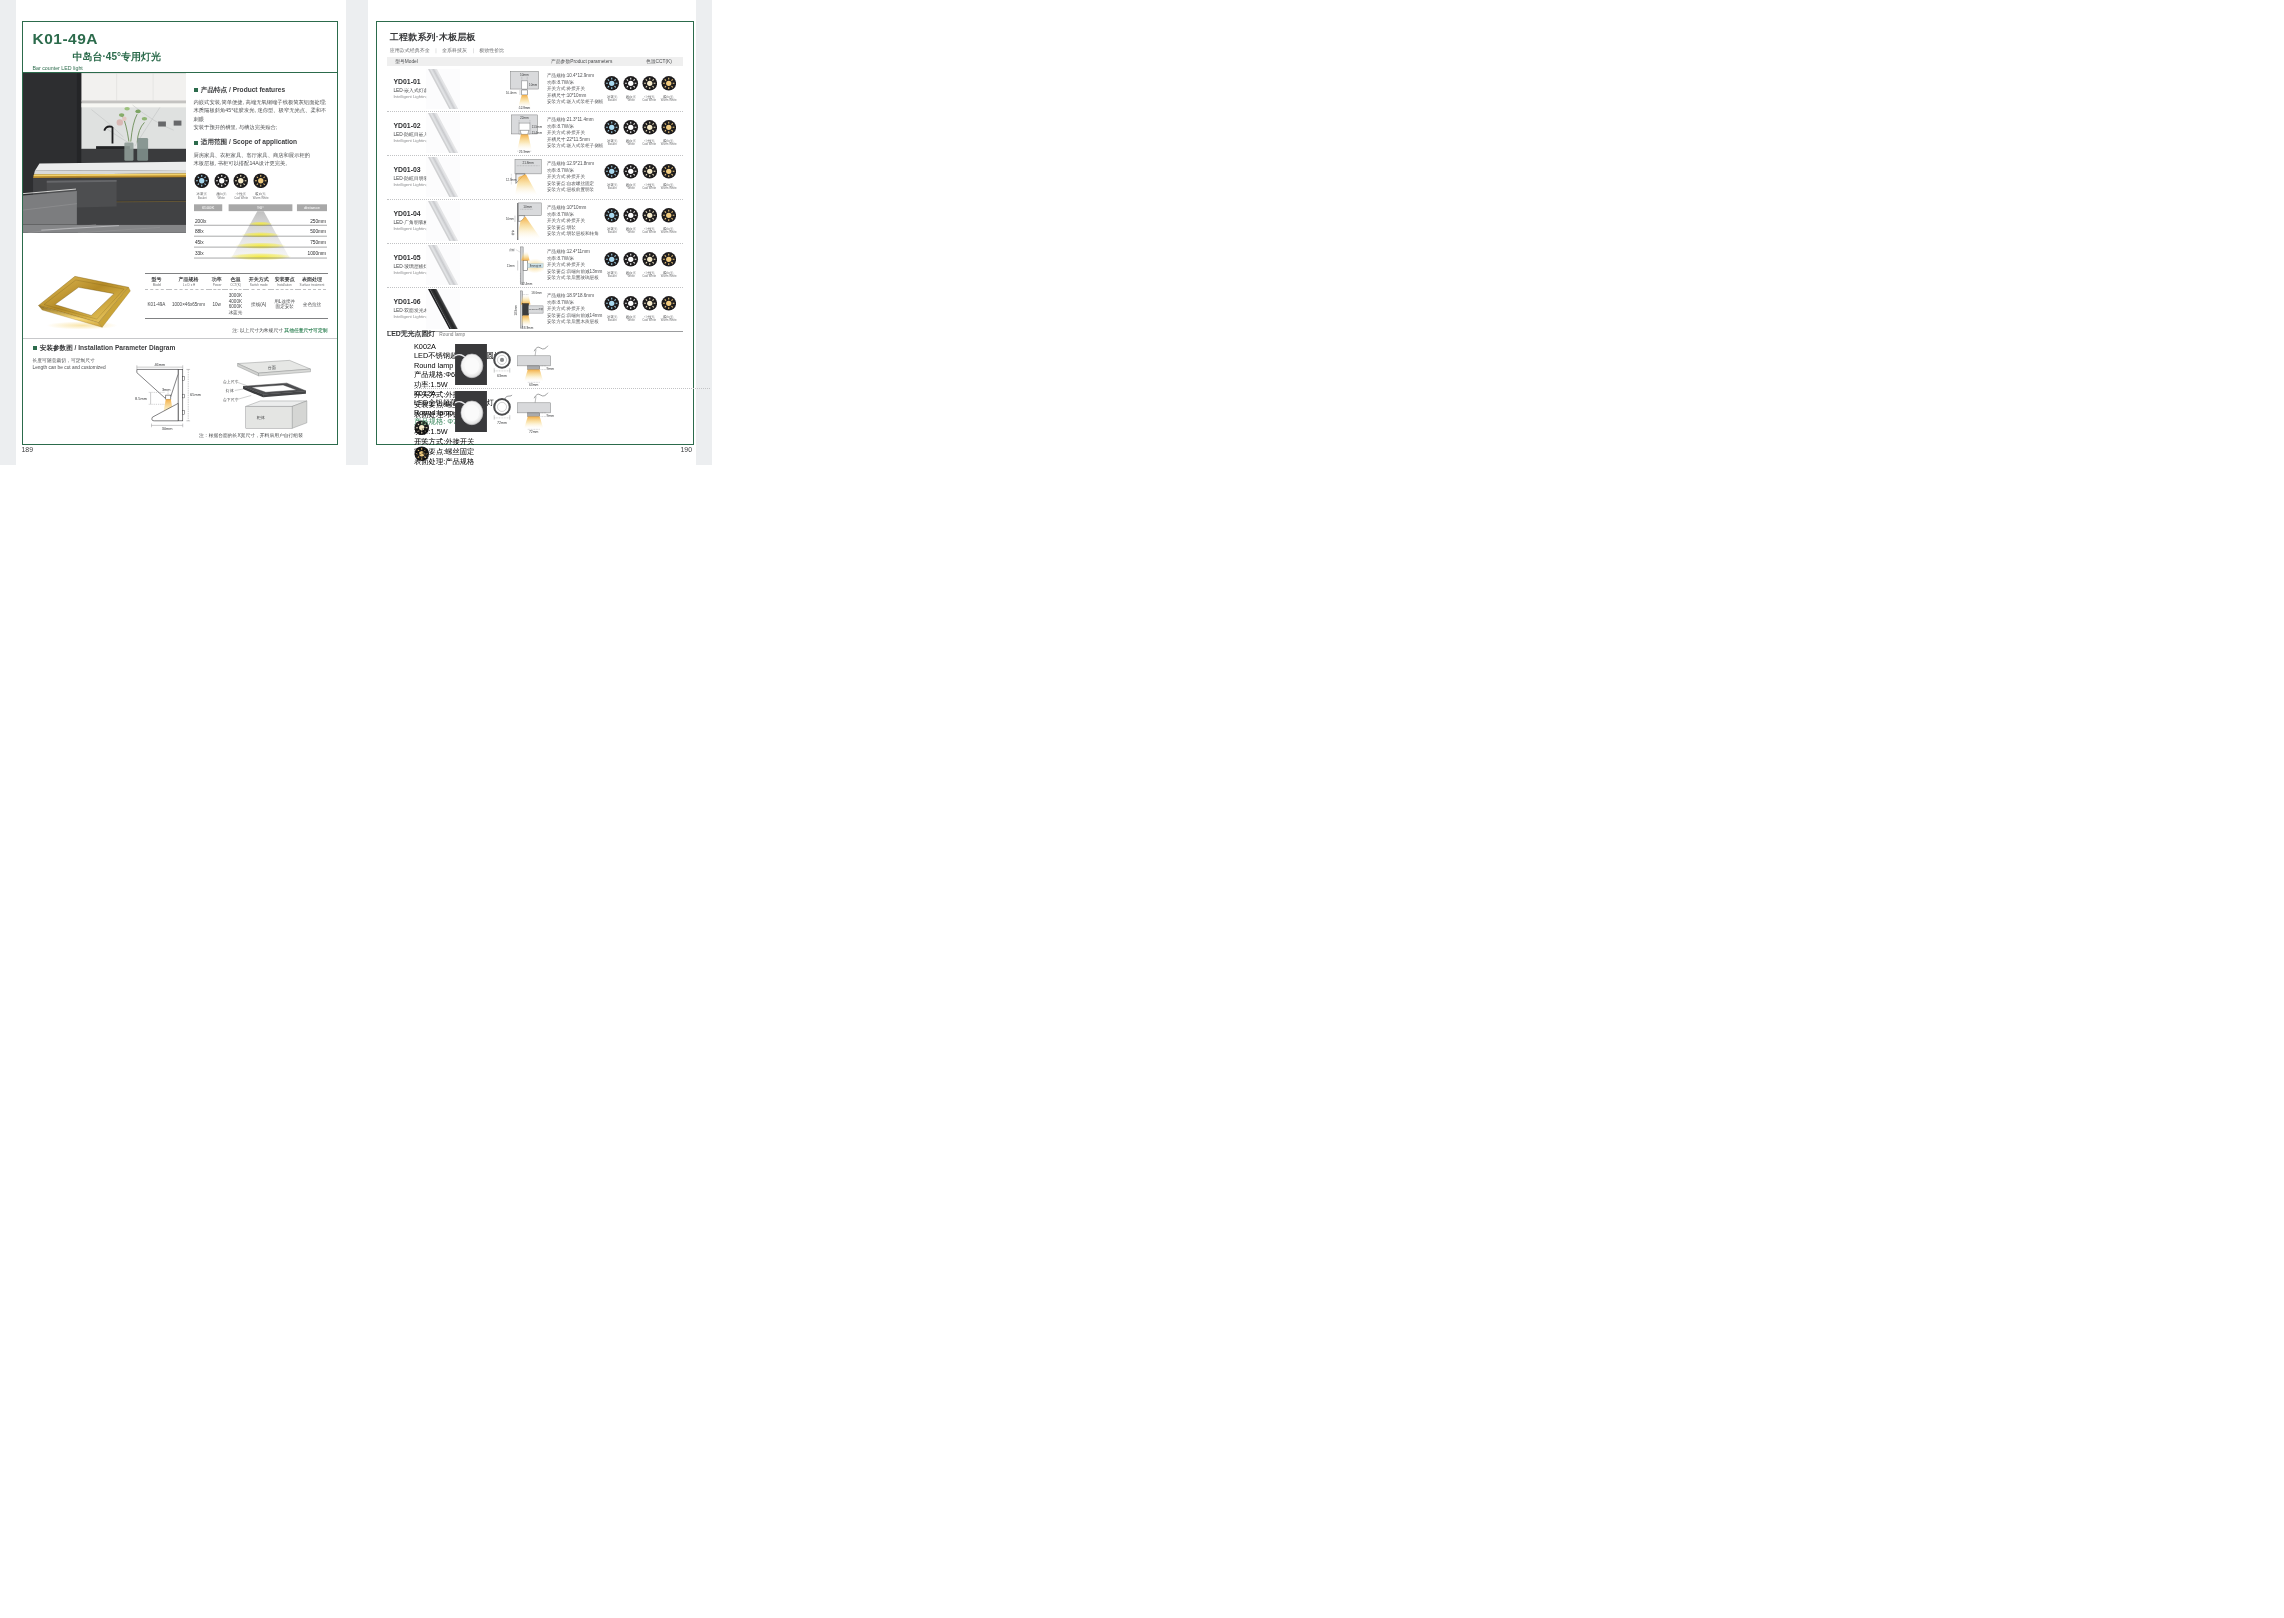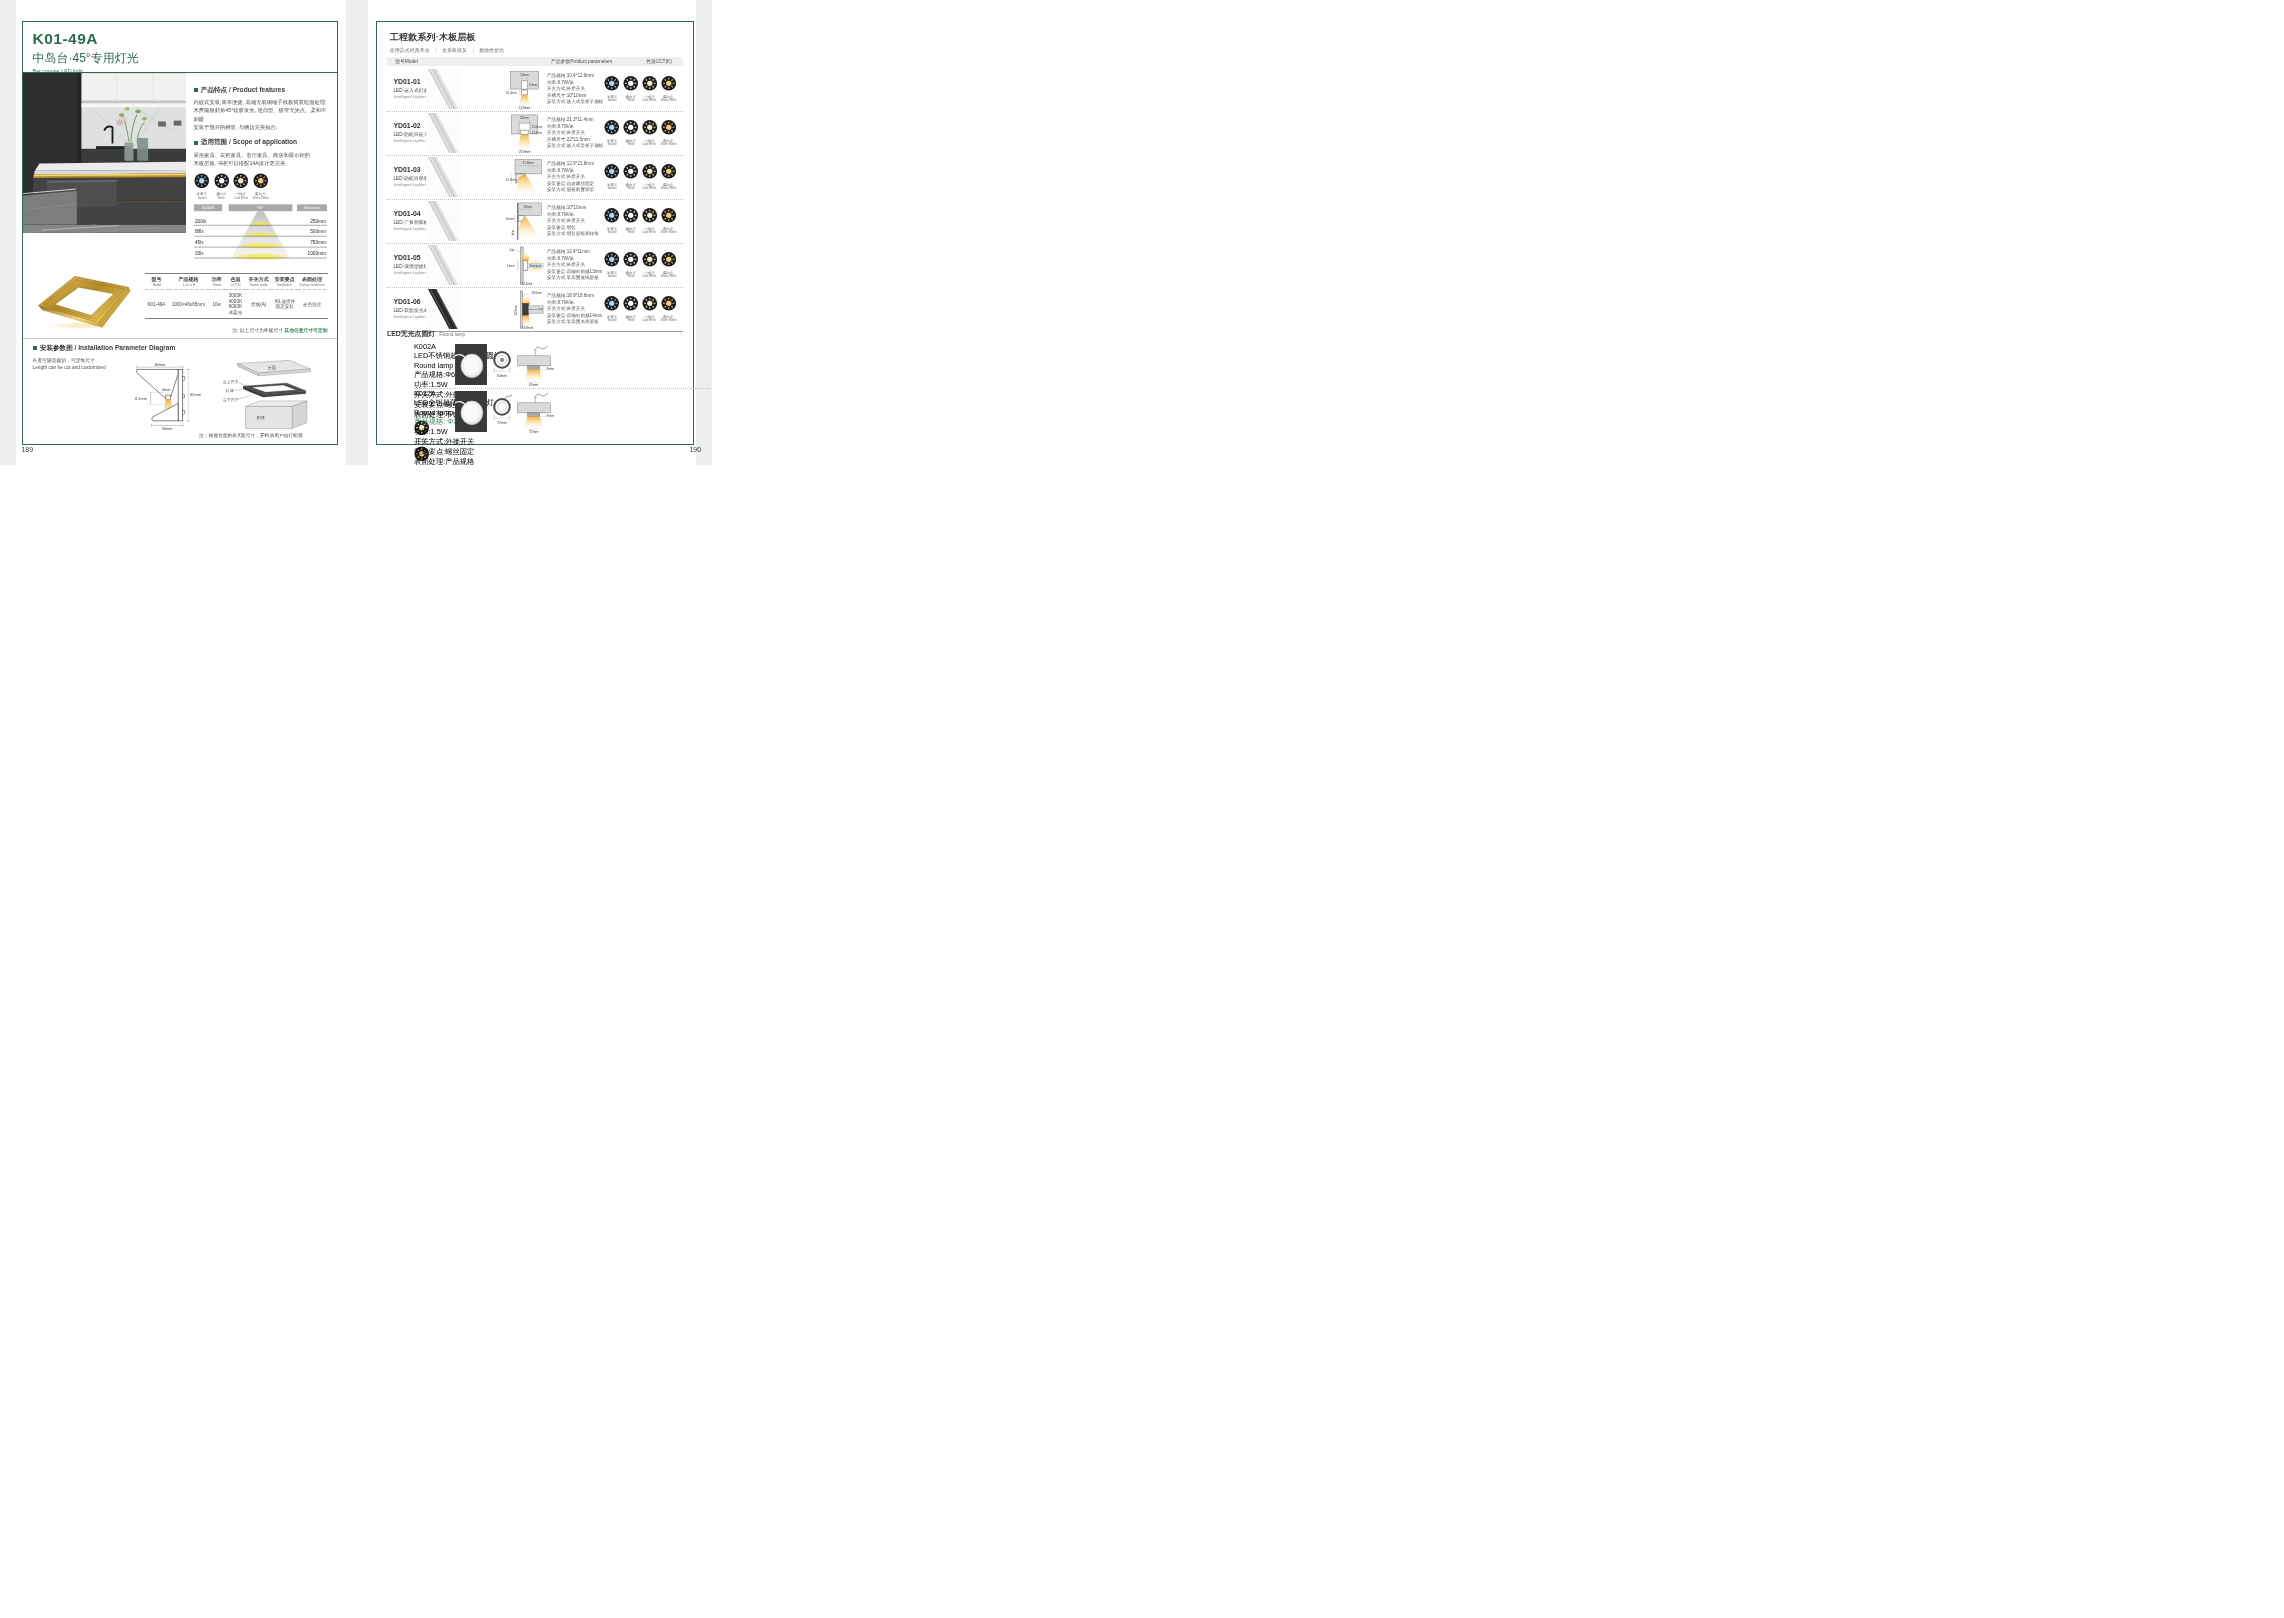--- a/index.html
+++ b/index.html
@@ -1,27 +1,27 @@
 <!DOCTYPE html>
 <html style="font-size:7.3px"><head>
 <meta charset="utf-8">
 <style>
   html,body{margin:0;padding:0;background:#ffffff;font-family:"Liberation Sans","DejaVu Sans",sans-serif;}
-  .canvas{position:relative;width:713px;height:465px;background:#fff;overflow:hidden;padding-left:9px;}
+  .canvas{position:relative;width:713px;height:465px;background:#fff;overflow:hidden;}
   .gutter{position:absolute;top:0;bottom:0;background:#eceef0;}
   .gutter.g-left{left:0;width:16.4px;}
   .gutter.g-mid{left:346px;width:22px;}
   .gutter.g-right{left:696px;width:16.4px;}
   .card{position:absolute;background:#fff;border:0.5px solid #2c6b4c;}
   .card-left{left:21.5px;top:20.6px;width:314px;height:422px;}
   .card-right{left:376px;top:20.6px;width:316px;height:422px;}
   
   .lhead{position:absolute;left:10px;top:8.2px;}
   .lhead .model{font-size:15.5px;font-weight:bold;color:#2c6b4c;letter-spacing:0.5px;}
-  .lhead .sub-cn{font-size:12px;font-weight:normal;color:#2c6b4c;margin-top:2.3px;}
+  .lhead .sub-cn{font-size:10px;font-weight:bold;color:#2c6b4c;margin-top:2.3px;margin-left:40px;}
   .lhead .sub-en{font-size:5.3px;color:#2c6b4c;margin-top:1.4px;}
   .green-line{position:absolute;left:0;top:50px;width:100%;height:0.5px;background:#2c6b4c;}
   .kphoto{position:absolute;left:0;top:51px;width:163px;height:160px;overflow:hidden;}
   .rcol{position:absolute;left:171px;top:64px;width:133px;}
   .sec-h{display:flex;align-items:center;font-size:6.6px;font-weight:bold;color:#3c3d3f;}
   .sec-h .sq{width:4.1px;height:4.1px;background:#2c6b4c;margin-right:3.2px;flex:0 0 auto;}
   .body-lines{margin:3.7px 0 0 0;font-size:5.3px;line-height:8.2px;color:#4c4d4f;}
   .scope-gap{margin-top:7.3px;}
   .cct-row{display:flex;gap:3.2px;margin-top:5.5px;}
   .cct{width:16.4px;text-align:center;}

